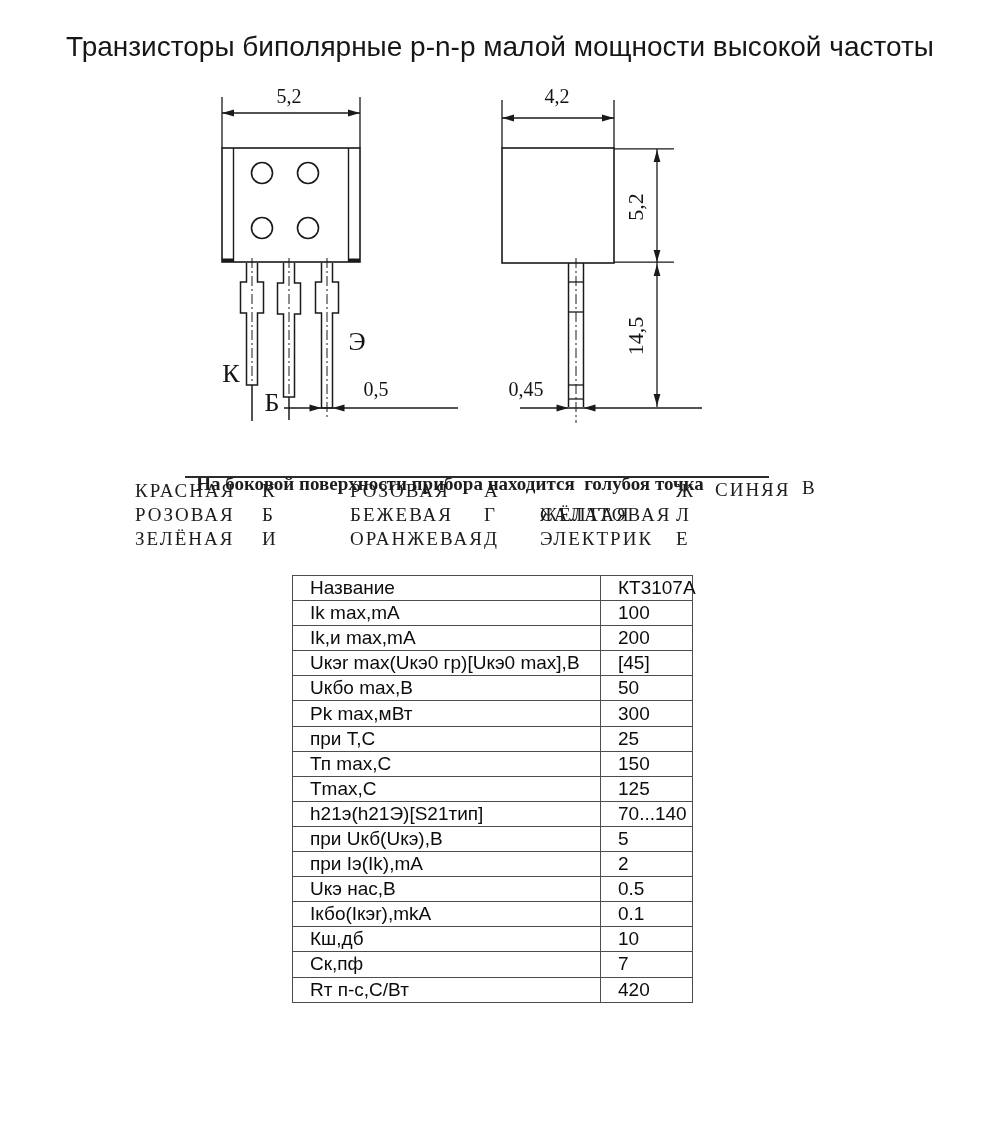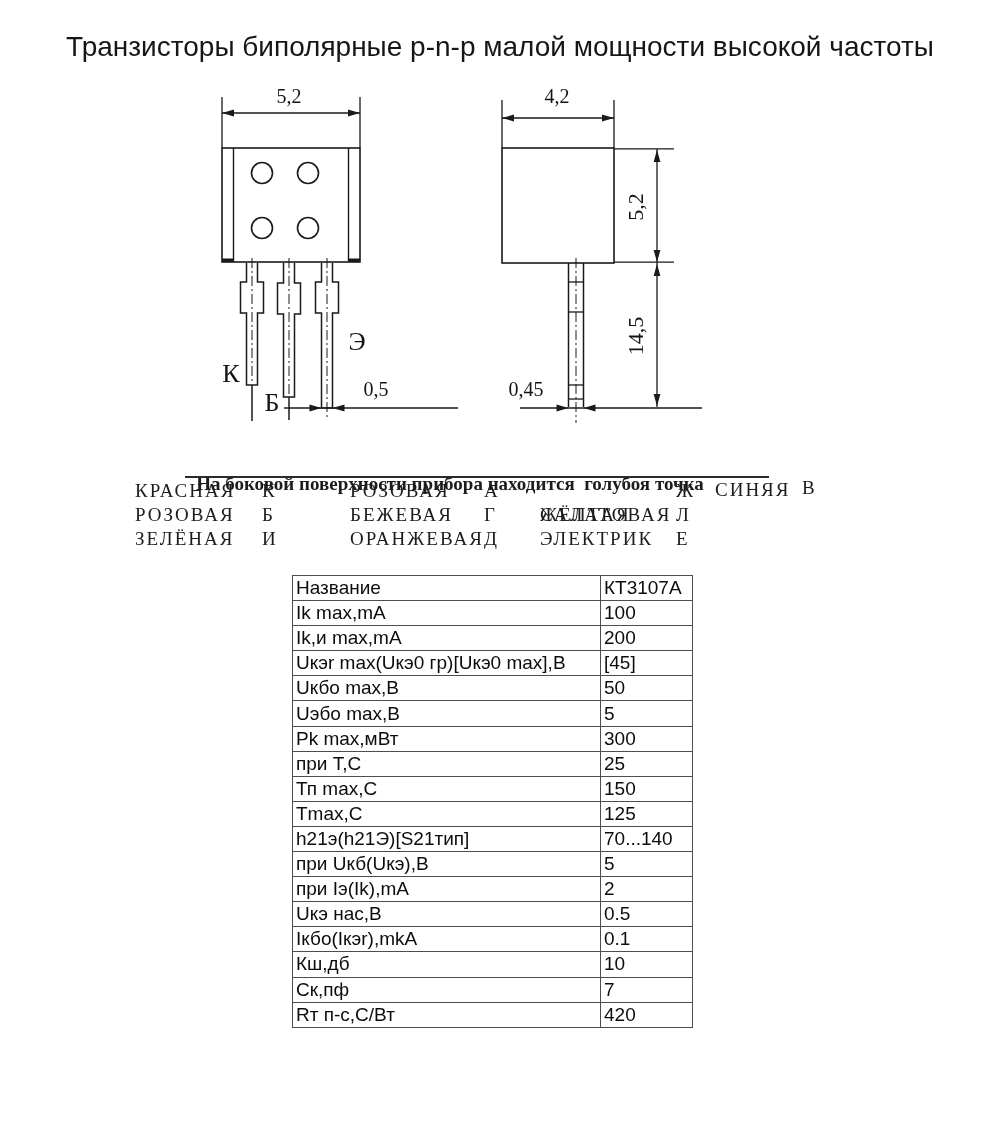--- a/index.html
+++ b/index.html
@@ -38,21 +38,21 @@
     letter-spacing:2px; color:#1c1c1c; white-space:nowrap;
   }
   
   .params {
     position:absolute; left:292px; top:575px;
     border-collapse:collapse; table-layout:fixed; width:400px;
     font-family:"Liberation Sans", sans-serif; font-size:19px; color:#0c0c0c;
   }
   .params td {
     border:1.5px solid #4d4d4d; height:24.1px;
-    padding:0 2px 0 3px; white-space:nowrap; overflow:visible;
+    padding:0 2px 0 17px; white-space:nowrap; overflow:visible;
     line-height:24px; vertical-align:middle;
   }
   .params col.c-label { width:308px; }
   .params col.c-value { width:92px; }
 </style>
 </head>
 <body>
 
 <div id="page">
 
@@ -199,24 +199,20 @@
         </tr>
       <tr>
           <td>Uкэr max(Uкэ0 гр)[Uкэ0 max],В</td>
           <td>[45]</td>
         </tr>
       <tr>
           <td>Uкбо max,В</td>
           <td>50</td>
         </tr>
       <tr>
-          <td>Uэбо max,В</td>
-          <td>5</td>
-        </tr>
-      <tr>
           <td>Pk max,мВт</td>
           <td>300</td>
         </tr>
       <tr>
           <td>при Т,С</td>
           <td>25</td>
         </tr>
       <tr>
           <td>Тп max,С</td>
           <td>150</td>

